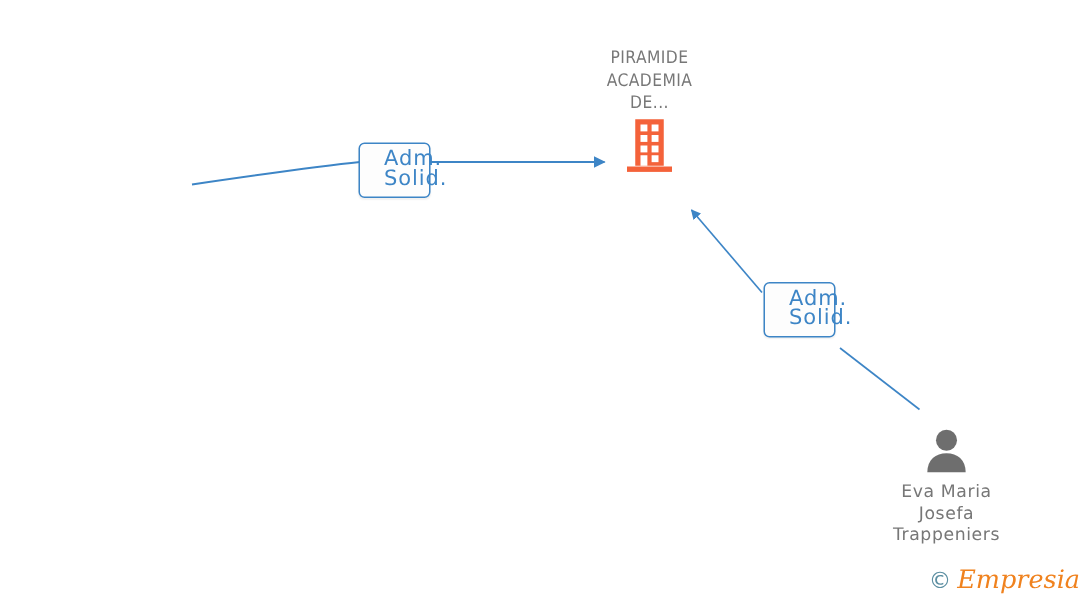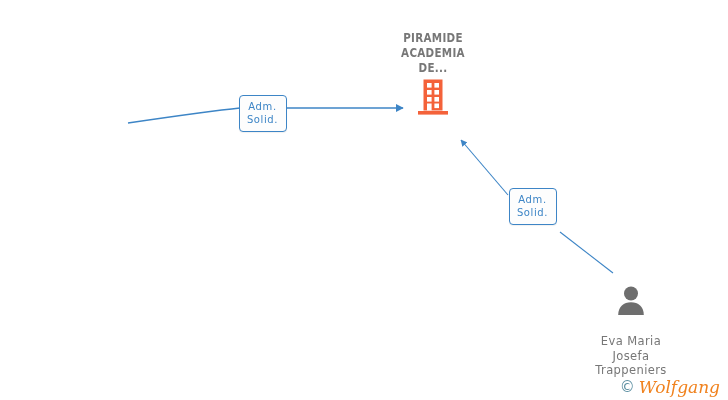--- a/index.html
+++ b/index.html
@@ -49,43 +49,43 @@
   
   .company-node {
     position: absolute;
     width: 150px;
     text-align: center;
   }
   .company-name {
     color: #777777;
     font-size: 11.5px;
     line-height: 15px;
-    font-weight: bold;
+    font-weight: normal;
     letter-spacing: 0.3px;
     white-space: pre-line;
     font-family: "DejaVu Sans Condensed", "DejaVu Sans", "Liberation Sans", sans-serif;
   }
   .company-icon {
     display: block;
     margin: 2px auto 0 auto;
   }
 
   
   .edge-label {
     position: absolute;
     box-sizing: border-box;
     background: #fdfdfd;
     border: 1px solid #3d85c6;
     border-radius: 4px;
     color: #3d85c6;
-    font-size: 10px;
+    font-size: 14px;
     line-height: 13px;
     letter-spacing: 0.6px;
     text-align: center;
-    padding: 4px 7px 5px 6px;
+    padding: 4px 7px 5px 16px;
     white-space: pre-line;
     font-family: "DejaVu Sans", "Liberation Sans", sans-serif;
     box-shadow: 0 1px 1px rgba(0,0,0,0.06);
   }
 
   
   #watermark {
     position: absolute;
     right: 8px;
     bottom: 4px;
@@ -147,29 +147,29 @@
 
       <rect x="3" y="33" width="30" height="3.6" fill="#f4623a"></rect>
     </svg>
   </div>
 
   <div class="person-node" style="left:556px; top:285px;">
     <svg class="person-icon" width="28" height="30" viewBox="0 0 28 30" xmlns="http://www.w3.org/2000/svg">
       <circle cx="14" cy="8.5" r="7" fill="#6e6e6e"></circle>
       <path d="M 1.2 30 C 1.2 21.5 6.8 17.2 14 17.2 C 21.2 17.2 26.8 21.5 26.8 30 Z" fill="#6e6e6e"></path>
     </svg>
-    <div class="person-name" style="margin-top:19px;">Eva Maria
+    <div class="person-name" style="margin-top:5px;">Eva Maria
 Josefa
 Trappeniers</div>
   </div>
 
   <div class="edge-label" style="left:239px; top:95px; width:48px;">Adm.
 Solid.</div>
 
   <div class="edge-label" style="left:509px; top:188px; width:48px;">Adm.
 Solid.</div>
 
   <div id="watermark">
     <span class="wm-c">©</span>
-    <span class="wm-text">Wolfgang</span>
+    <span class="wm-text">Empresia</span>
   </div>
 
 </div>
 
 </body></html>

